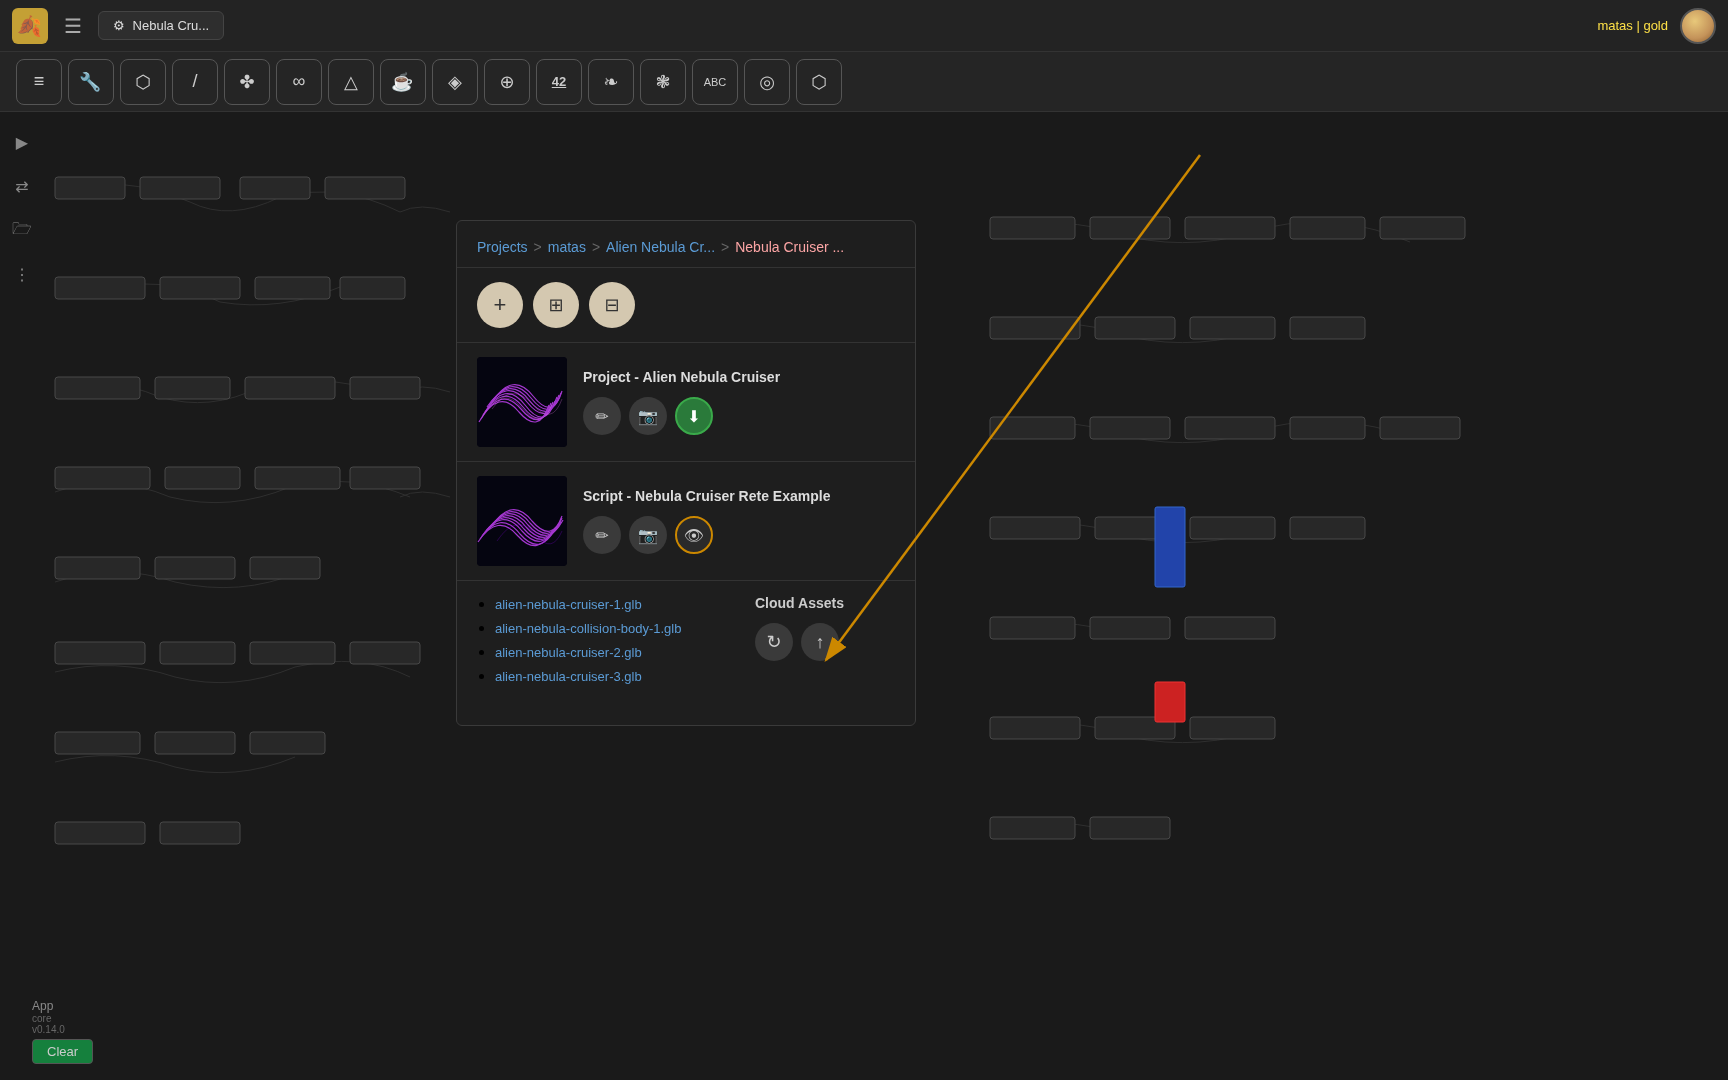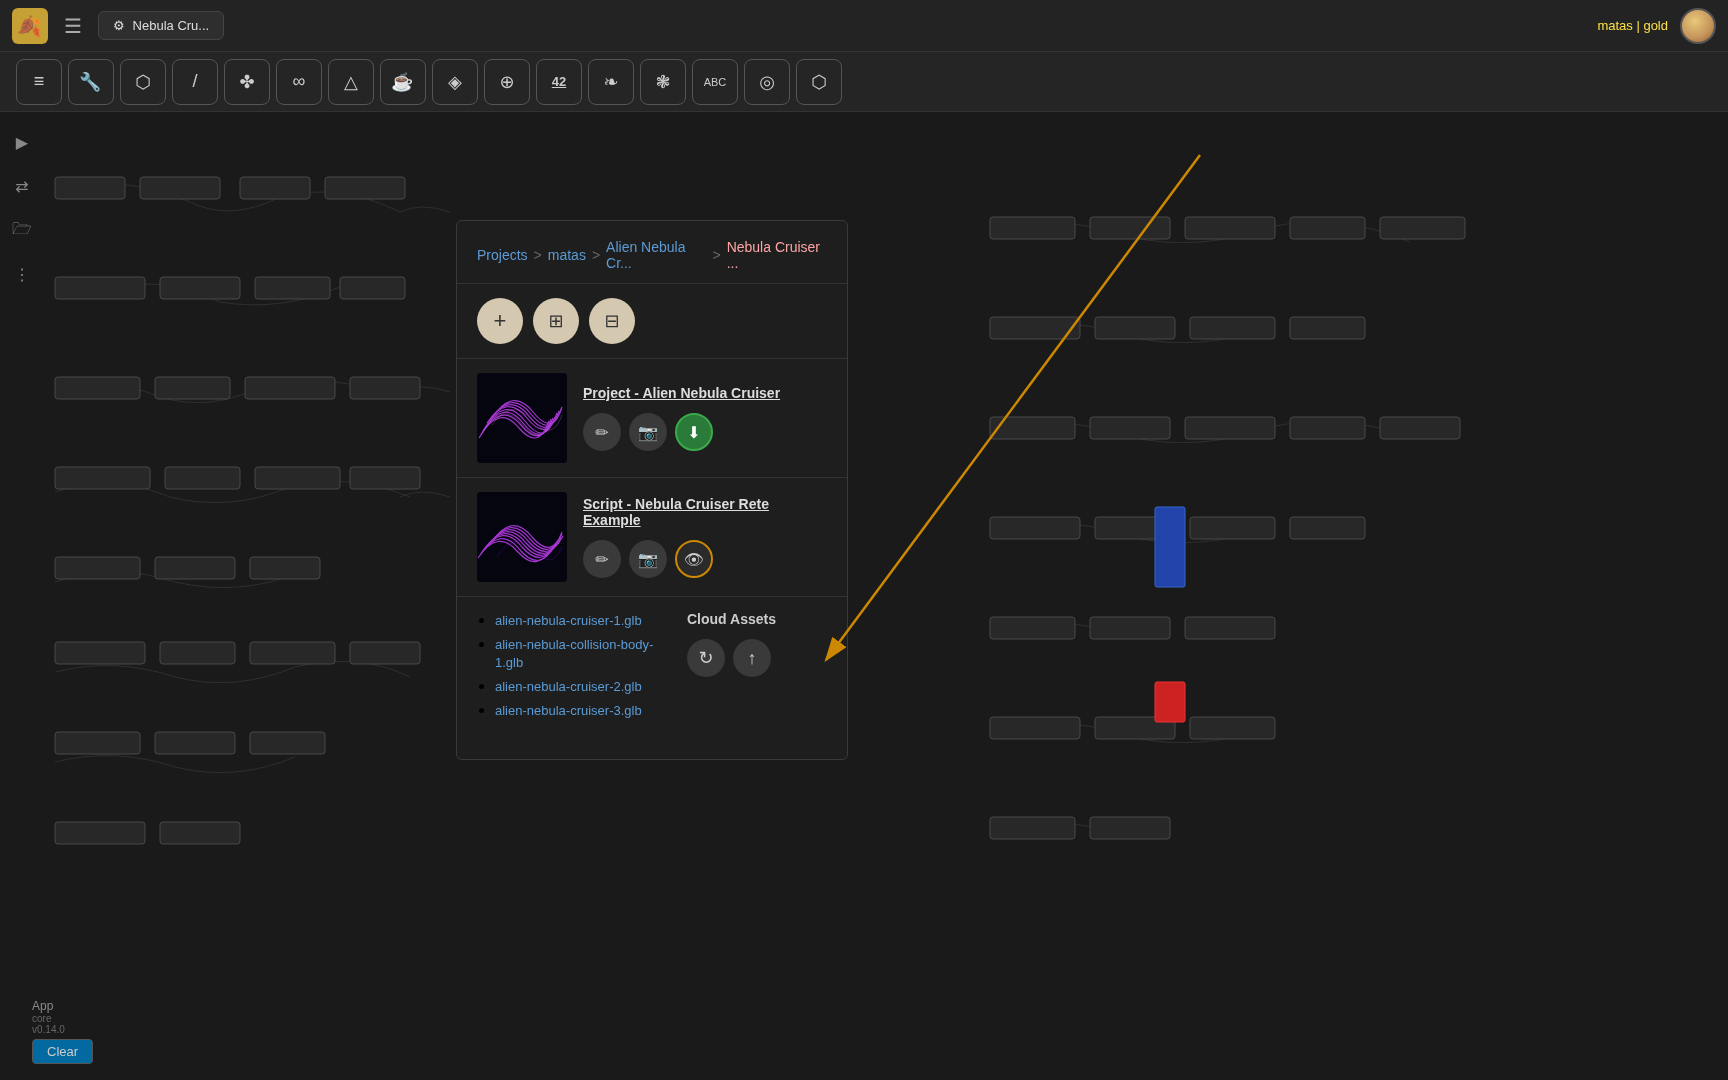--- a/index.html
+++ b/index.html
@@ -117,35 +117,35 @@
       position: absolute;
       bottom: 16px; left: 16px;
       z-index: 100;
       color: #888;
       font-size: 12px;
       margin-left: 16px;
     }
 
     .clear-btn {
       margin-top: 4px;
-      background: #0369a1;
+      background: #15803d;
       border: 1px solid #555;
       border-radius: 4px;
       color: #ccc;
       padding: 4px 14px;
       font-size: 13px;
       cursor: pointer;
     }
 
     
     .modal-panel {
       position: absolute;
       top: 220px;
       left: 456px;
-      width: 392px;
+      width: 460px;
       background: #1e1e1e;
       border: 1px solid #3a3a3a;
       border-radius: 6px;
       z-index: 200;
       padding-bottom: 20px;
     }
 
     
     .breadcrumb {
       padding: 18px 20px 12px;
@@ -206,21 +206,20 @@
 
     .project-info {
       flex: 1;
     }
 
     .project-name {
       font-size: 14px;
       color: #ddd;
       font-weight: 600;
       margin-bottom: 12px;
-      text-decoration: underline;
     }
 
     .project-actions {
       display: flex; gap: 8px;
     }
 
     .proj-action-btn {
       width: 38px; height: 38px;
       border-radius: 50%;
       border: none;

